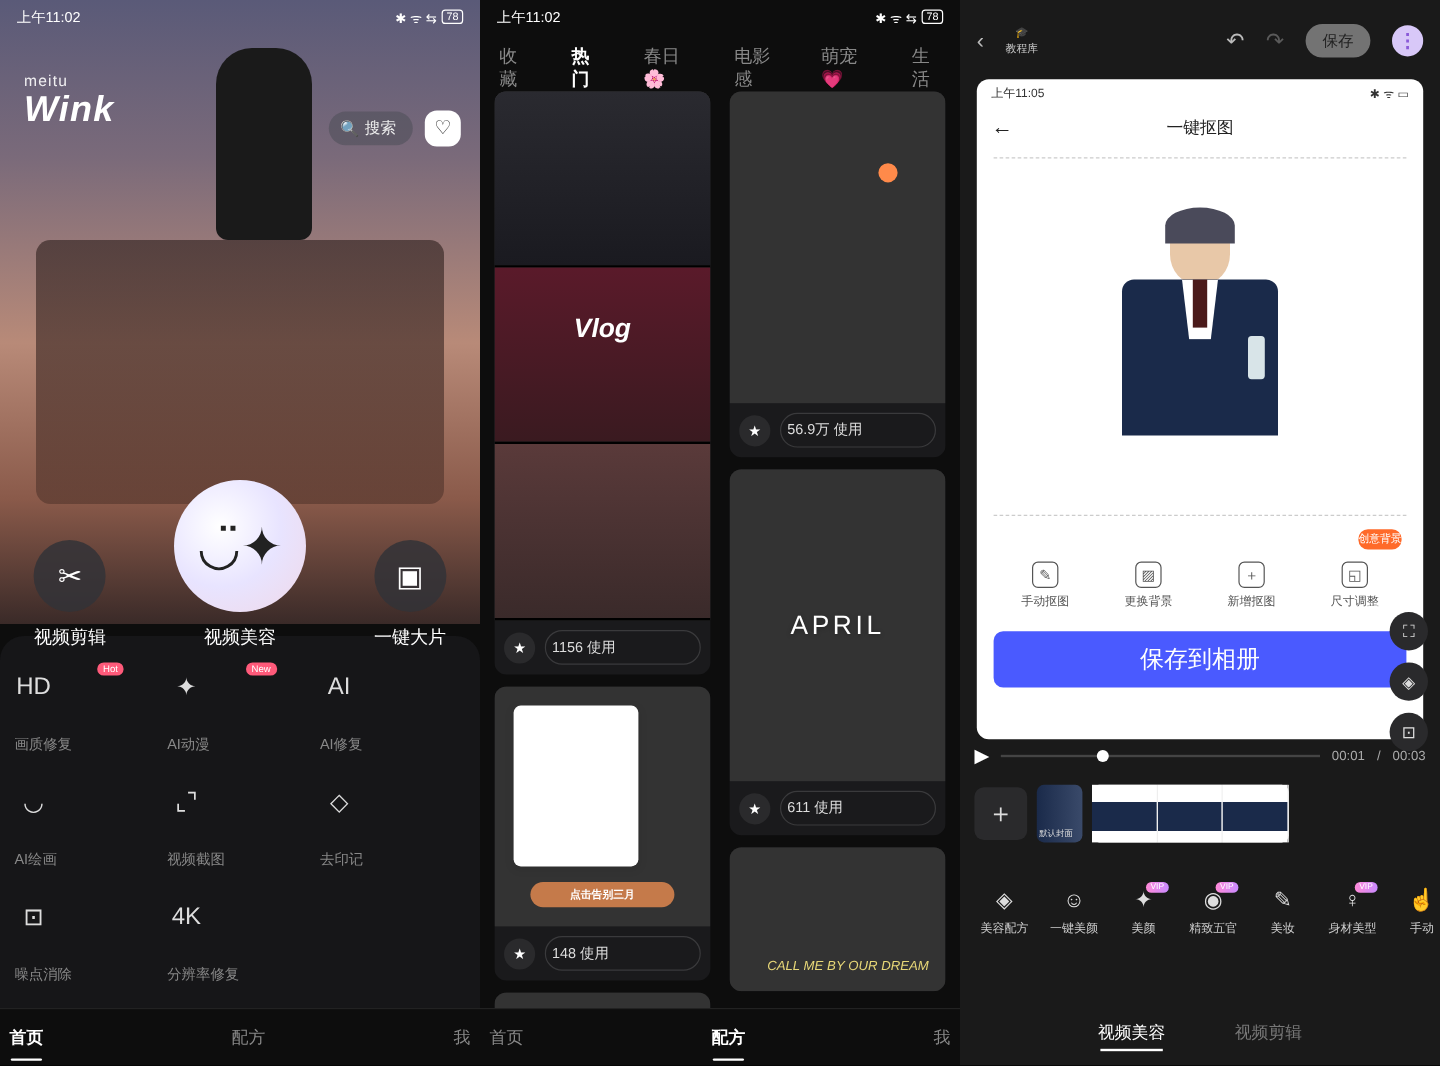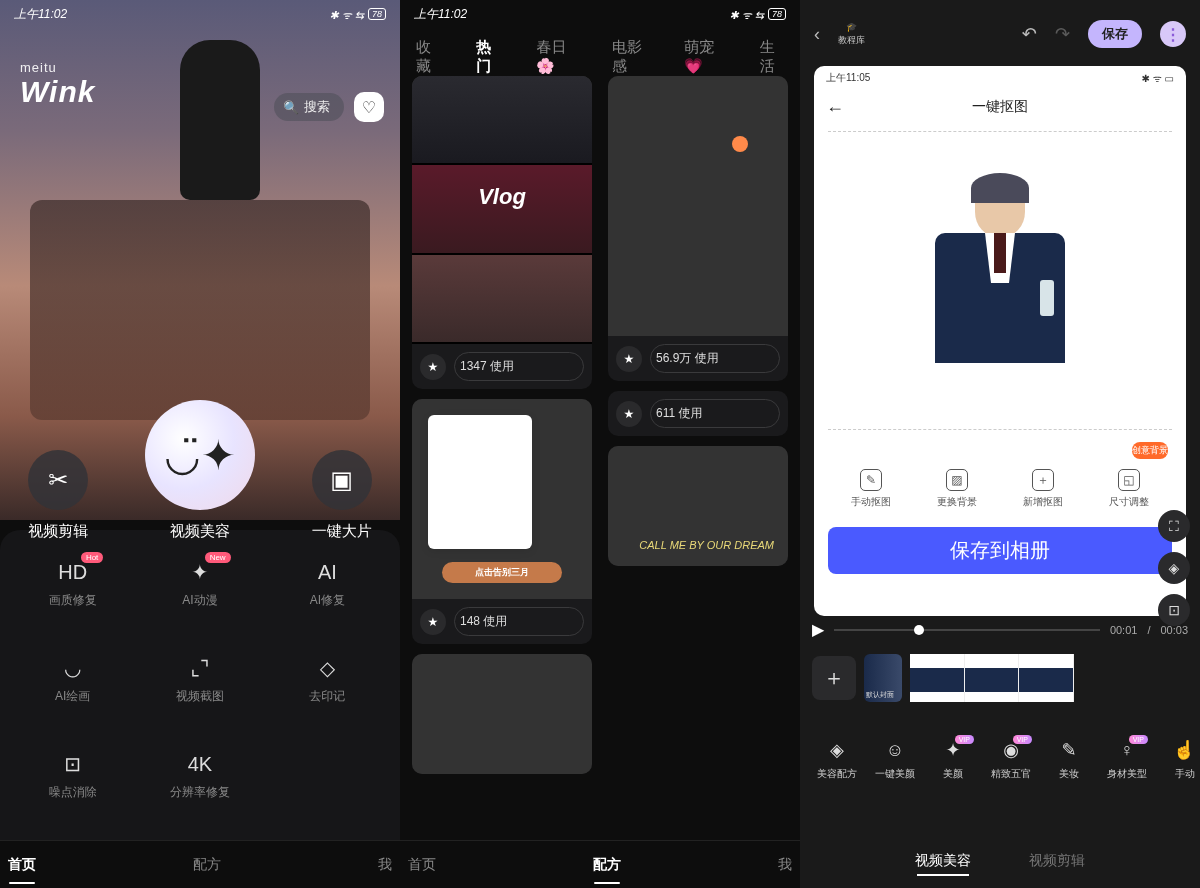--- a/index.html
+++ b/index.html
@@ -3,21 +3,21 @@
 <meta charset="utf-8">
 <style>
 * { margin: 0; padding: 0; box-sizing: border-box; font-family: -apple-system, "PingFang SC", sans-serif; }
 body { width: 1200px; height: 888px; background: #000; display: flex; overflow: hidden; color: #fff; }
 .panel { height: 888px; position: relative; background: #0d0d0d; }
 .p1 { width: 400px; }
 .p2 { width: 400px; }
 .p3 { width: 400px; background: #1a1a1a; }
 
 
-.status { height: 28px; display: flex; align-items: center; justify-content: space-between; padding: 0 14px; font-size: 12px; color: #fff; position: relative; z-index: 10; font-style: italic; }
+.status { height: 28px; display: flex; align-items: center; justify-content: space-between; padding: 0 14px; font-size: 12px; color: #fff; position: relative; z-index: 10; }
 .status .icons { display: flex; gap: 4px; align-items: center; font-size: 11px; }
 .bat { border: 1px solid #fff; border-radius: 3px; padding: 0 3px; font-size: 9px; }
 
 
 .hero { position: absolute; top: 0; left: 0; width: 100%; height: 520px; background: linear-gradient(180deg,#5a5a78 0%,#7a6a7a 25%,#b88a78 55%,#8a5a4a 80%,#3a2a28 100%); overflow: hidden; }
 .hero::after { content:""; position:absolute; left:30px; right:30px; top:200px; height:220px; background: linear-gradient(180deg,#3a2a28 0%,#5a3a30 100%); border-radius:12px; opacity:.7; }
 .hero-person { position:absolute; top:40px; left:180px; width:80px; height:160px; background:#1a1a1a; border-radius:30px 30px 10px 10px; }
 .brand { position: absolute; top: 60px; left: 20px; z-index: 5; }
 .brand .m { font-size: 13px; color: #fff; opacity: .9; letter-spacing: 1px; }
 .brand .w { font-size: 30px; font-weight: 800; letter-spacing: 1px; font-style: italic; }
@@ -25,21 +25,21 @@
 .search { background: rgba(80,80,90,.6); border-radius: 18px; padding: 5px 14px 5px 10px; font-size: 13px; color: #eee; display: flex; align-items: center; gap: 4px; }
 .heart { width: 30px; height: 30px; background: #fff; border-radius: 10px; display: flex; align-items: center; justify-content: center; color: #333; }
 
 .mainbtns { position: absolute; top: 400px; width: 100%; display: flex; justify-content: space-around; align-items: flex-end; z-index: 5; }
 .mb { display: flex; flex-direction: column; align-items: center; gap: 12px; }
 .mb .circ { width: 60px; height: 60px; border-radius: 50%; background: rgba(50,50,55,.85); display: flex; align-items: center; justify-content: center; font-size: 24px; color:#fff; }
 .mb.big .circ { width: 110px; height: 110px; background: radial-gradient(circle at 35% 35%, #fff 0%, #e8e4ff 50%, #f0d8e8 100%); color:#222; font-size:42px; }
 .mb .lbl { font-size: 15px; color: #fff; }
 
 .toolgrid { position: absolute; top: 530px; left: 0; right: 0; bottom: 48px; background: #161618; border-radius: 20px 20px 0 0; padding: 26px 12px 12px; display: grid; grid-template-columns: repeat(3,1fr); grid-auto-rows: 90px; gap: 6px; }
-.tool { display: flex; flex-direction: column; align-items: center; gap: 4px; position: relative; }
+.tool { display: flex; flex-direction: column; gap: 24px; position: relative; }
 .tool .ic { width: 32px; height: 32px; display: flex; align-items: center; justify-content: center; color: #ddd; font-size: 20px; }
 .tool .tl { font-size: 12px; color: #888; }
 .badge { position: absolute; top: -4px; right: 30px; font-size: 8px; background: #ff5a7a; color: #fff; padding: 1px 5px; border-radius: 6px; }
 
 .tabbar { position: absolute; bottom: 0; left: 0; right: 0; height: 48px; background: #0d0d0d; display: flex; justify-content: space-between; align-items: center; border-top: 1px solid #222; }
 .tab { font-size: 14px; color: #888; padding: 4px 8px; }
 .tab.active { color: #fff; font-weight: 600; position: relative; }
 .tab.active::after { content:""; position:absolute; bottom:-6px; left:20%; right:20%; height:2px; background:#fff; border-radius:1px; }
 
 
@@ -49,21 +49,21 @@
 .grid2 { position: absolute; top: 76px; left: 12px; right: 12px; bottom: 48px; overflow: hidden; }
 .col { position: absolute; width: 180px; }
 .colL { left: 0; } .colR { right: 0; }
 .card { background: #1a1a1c; border-radius: 10px; margin-bottom: 10px; overflow: hidden; }
 .card .img { width: 100%; background: #333; position: relative; }
 .card .bar { display: flex; align-items: center; padding: 8px; gap: 8px; }
 .star { width: 26px; height: 26px; background: #2a2a2c; border-radius: 50%; display: flex; align-items: center; justify-content: center; font-size: 12px; flex-shrink:0; }
 .usebtn { flex: 1; border: 1px solid #3a3a3c; border-radius: 16px; padding: 5px; font-size: 12px; color: #ddd; }
 
 
-.vlog { height: 268px; background: linear-gradient(180deg,#2a2226 0%,#3a2a30 100%); display:flex; flex-direction:column; }
+.vlog { height: 441px; background: linear-gradient(180deg,#2a2226 0%,#3a2a30 100%); display:flex; flex-direction:column; }
 .vlog .strip { flex:1; border-bottom:2px solid #000; background:#4a3a3a; position:relative; }
 .vlog .strip:nth-child(1){background:linear-gradient(#2a2a30,#1a1a20);}
 .vlog .strip:nth-child(2){background:linear-gradient(#5a1a2a,#3a1a20);}
 .vlog .strip:nth-child(3){background:linear-gradient(#5a3a3a,#3a2a2a);}
 .vlog .vtxt{position:absolute; top:45%; left:50%; transform:translate(-50%,-50%); font-style:italic; font-weight:800; font-size:22px; color:#fff;}
 .diary { height: 200px; background: #f5f2ec; position:relative; }
 .diary .inner{position:absolute; top:16px; left:16px; right:60px; bottom:50px; background:#fff; border-radius:6px; box-shadow:0 2px 8px rgba(0,0,0,.1);}
 .diary .btn{position:absolute; bottom:16px; left:30px; right:30px; background:#c57a4a; color:#fff; border-radius:12px; font-size:9px; text-align:center; padding:4px;font-weight:bold;}
 .sky1 { height: 120px; background: linear-gradient(180deg,#6a9ac8 0%,#a8c4d8 100%); }
 .girl { height: 260px; background: radial-gradient(ellipse at 50% 40%,#f5d8c8 0%,#2a1a1a 40%,#1a0a0a 100%); position:relative; }
@@ -71,21 +71,21 @@
 .april { height: 260px; background: linear-gradient(180deg,#d8e4e8 0%,#e8a8b8 30%,#d87a8a 70%,#b85a6a 100%); display:flex; align-items:center; justify-content:center; }
 .april .at{color:#fff; font-size:22px; font-weight:300; letter-spacing:3px; text-shadow:0 1px 4px rgba(0,0,0,.3);}
 .sky2 { height: 120px; background: linear-gradient(180deg,#3a6a8a 0%,#5a8aa8 100%); position:relative; }
 .sky2 .cm{position:absolute; right:14px; bottom:14px; color:#e8d878; font-size:11px; font-style:italic; line-height:1.2; text-align:right;}
 
 
 .p3top { display: flex; align-items: center; justify-content: space-between; padding: 10px 14px; }
 .p3top .l, .p3top .r { display: flex; align-items: center; gap: 18px; }
 .iconbtn { color: #bbb; font-size: 18px; }
 .tut { display: flex; flex-direction: column; align-items: center; font-size: 9px; color: #ccc; gap:2px; }
-.savebtn { background: #c4b5fd; color: #222; padding: 5px 14px; border-radius: 16px; font-size: 13px; font-weight:700; }
+.savebtn { background: #737373; color: #222; padding: 5px 14px; border-radius: 16px; font-size: 13px; font-weight:400; }
 .morebtn { background: #d8c8f8; color: #8a5ad8; width: 26px; height: 26px; border-radius: 14px; display: flex; align-items: center; justify-content: center; font-weight:700; }
 
 .editview { margin: 8px 14px; background: #fff; border-radius: 10px; height: 550px; position: relative; color: #222; overflow:hidden; }
 .ev-status { height: 24px; display: flex; justify-content: space-between; align-items: center; padding: 0 12px; font-size: 10px; color: #333; }
 .ev-head { display: flex; align-items: center; padding: 6px 12px; font-size: 14px; font-weight: 500; }
 .ev-head .bk { font-size: 18px; margin-right: auto; }
 .ev-head .tt { position: absolute; left: 0; right: 0; text-align: center; }
 .ev-hint { text-align: center; font-size: 11px; color: #888; padding: 6px; }
 .ev-img { margin: 8px 14px; height: 300px; background: #fff; display: flex; align-items: center; justify-content: center; position:relative; }
 .ev-img::before, .ev-img::after { content:""; position:absolute; left:0; right:0; height:1px; border-top:1px dashed #ccc; }
@@ -237,21 +237,21 @@
     <div class="col colL">
       <div class="card">
         <div class="img vlog">
           <div class="strip"></div>
             <div class="strip"></div>
             <div class="strip"></div>
           <div class="vtxt">Vlog</div>
         </div>
         <div class="bar">
             <div class="star">★</div>
-            <div class="usebtn">1347 使用</div>
+            <div class="usebtn">1156 使用</div>
           </div>
       </div>
       <div class="card">
         <div class="img diary">
           <div class="inner"></div>
           <div class="btn">点击告别三月</div>
         </div>
         <div class="bar">
             <div class="star">★</div>
             <div class="usebtn">148 使用</div>
@@ -263,20 +263,23 @@
     </div>
     <div class="col colR">
       <div class="card">
         <div class="img girl"></div>
         <div class="bar">
             <div class="star">★</div>
             <div class="usebtn">56.9万 使用</div>
           </div>
       </div>
       <div class="card">
+        <div class="img april">
+            <div class="at">APRIL</div>
+          </div>
         <div class="bar">
             <div class="star">★</div>
             <div class="usebtn">611 使用</div>
           </div>
       </div>
       <div class="card">
         <div class="img sky2">
             <div class="cm">CALL ME
 BY OUR
 DREAM</div>

